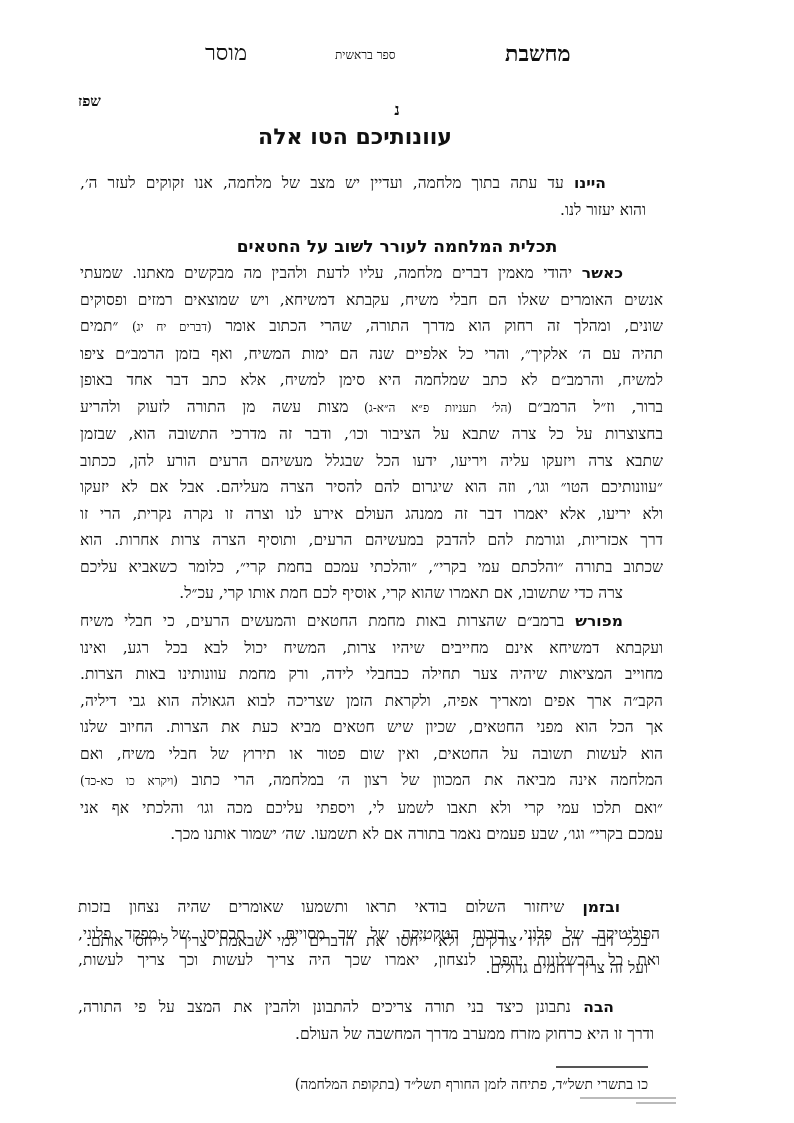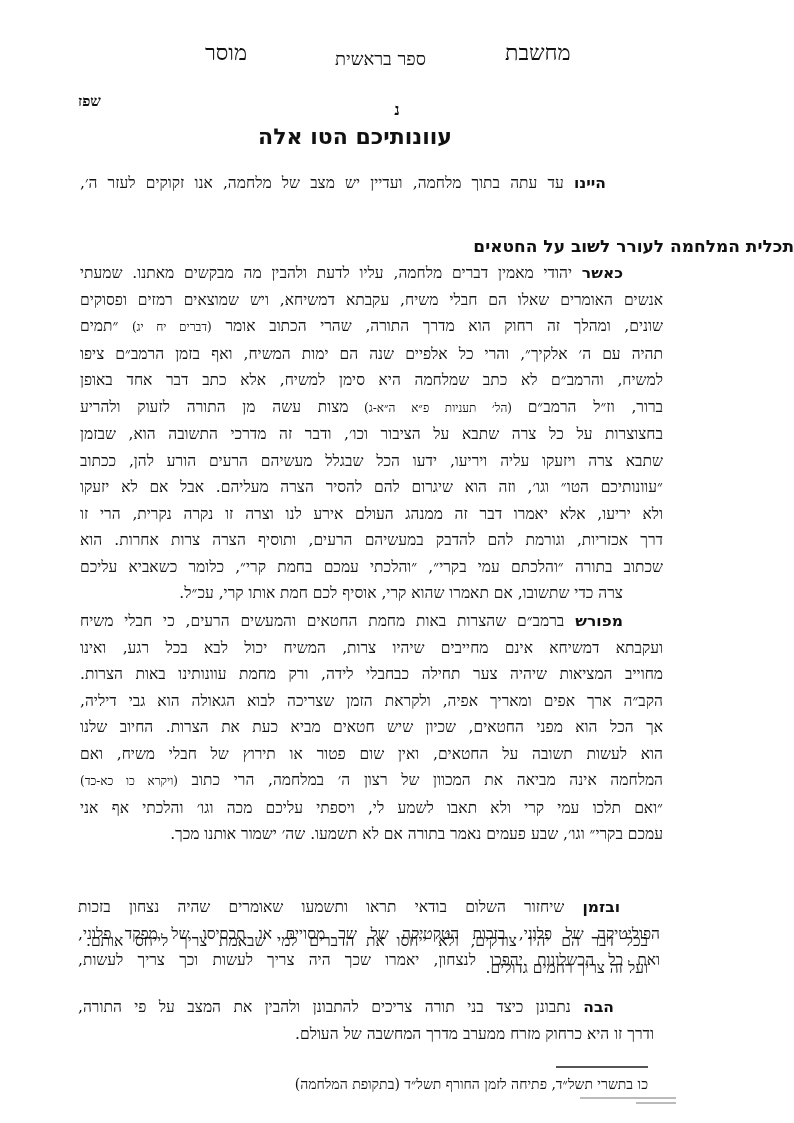--- a/index.html
+++ b/index.html
@@ -34,29 +34,29 @@
     position: absolute;
     left: 205px;
     top: -2px;
     font-size: 22px;
     font-weight: normal;
   }
   .hdr-sefer {
     position: absolute;
     left: 335px;
     top: 6px;
-    font-size: 18px;
+    font-size: 12px;
     text-align: center;
   }
   .hdr-machshava {
     position: absolute;
     left: 505px;
     top: -2px;
     font-size: 22px;
-    font-weight: normal;
+    font-weight: bold;
   }
   .chapter-num {
     position: absolute;
     top: 99px;
     left: 0;
     width: 794px;
     text-align: center;
     font-size: 17px;
     font-weight: bold;
   }
@@ -94,21 +94,21 @@
     padding-right: 40px;
   }
   .small {
     font-size: 12px;
   }
   .section-heading {
     position: absolute;
     top: 236px;
     left: 0;
     width: 794px;
-    text-align: right;
+    text-align: center;
     font-size: 17px;
     font-weight: bold;
     font-family: "DejaVu Sans", "Liberation Sans", sans-serif;
   }
   .footnote-rule {
     position: absolute;
     top: 1066px;
     right: 146px;
     width: 92px;
     height: 2px;
@@ -148,20 +148,21 @@
   <span class="hdr-mussar">מוסר</span>
   <span class="hdr-sefer">ספר בראשית</span>
   <span class="hdr-machshava">מחשבת</span>
 </div>
 
 <div class="chapter-num">נ</div>
 <div class="chapter-title">עוונותיכם הטו אלה</div>
 
 <div class="text-block" style="top:170px; right:148px; width:566px;">
   <span class="line indent"><span class="lead">היינו</span><span> עד עתה בתוך מלחמה, ועדיין יש מצב של מלחמה, אנו זקוקים לעזר ה׳,</span></span>
+  <span class="line last">והוא יעזור לנו.</span>
 </div>
 
 <div class="section-heading">תכלית המלחמה לעורר לשוב על החטאים</div>
 
 <div class="text-block" style="top:260px; right:131px; width:583px;">
   <span class="line indent"><span class="lead">כאשר</span><span> יהודי מאמין דברים מלחמה, עליו לדעת ולהבין מה מבקשים מאתנו. שמעתי</span></span>
   <span class="line">אנשים האומרים שאלו הם חבלי משיח, עקבתא דמשיחא, ויש שמוצאים רמזים ופסוקים</span>
   <span class="line"><span>שונים, ומהלך זה רחוק הוא מדרך התורה, שהרי הכתוב אומר</span> <span class="small">(דברים יח יג)</span><span> ״תמים</span></span>
   <span class="line">תהיה עם ה׳ אלקיך״, והרי כל אלפיים שנה הם ימות המשיח, ואף בזמן הרמב״ם ציפו</span>
   <span class="line">למשיח, והרמב״ם לא כתב שמלחמה היא סימן למשיח, אלא כתב דבר אחד באופן</span>

